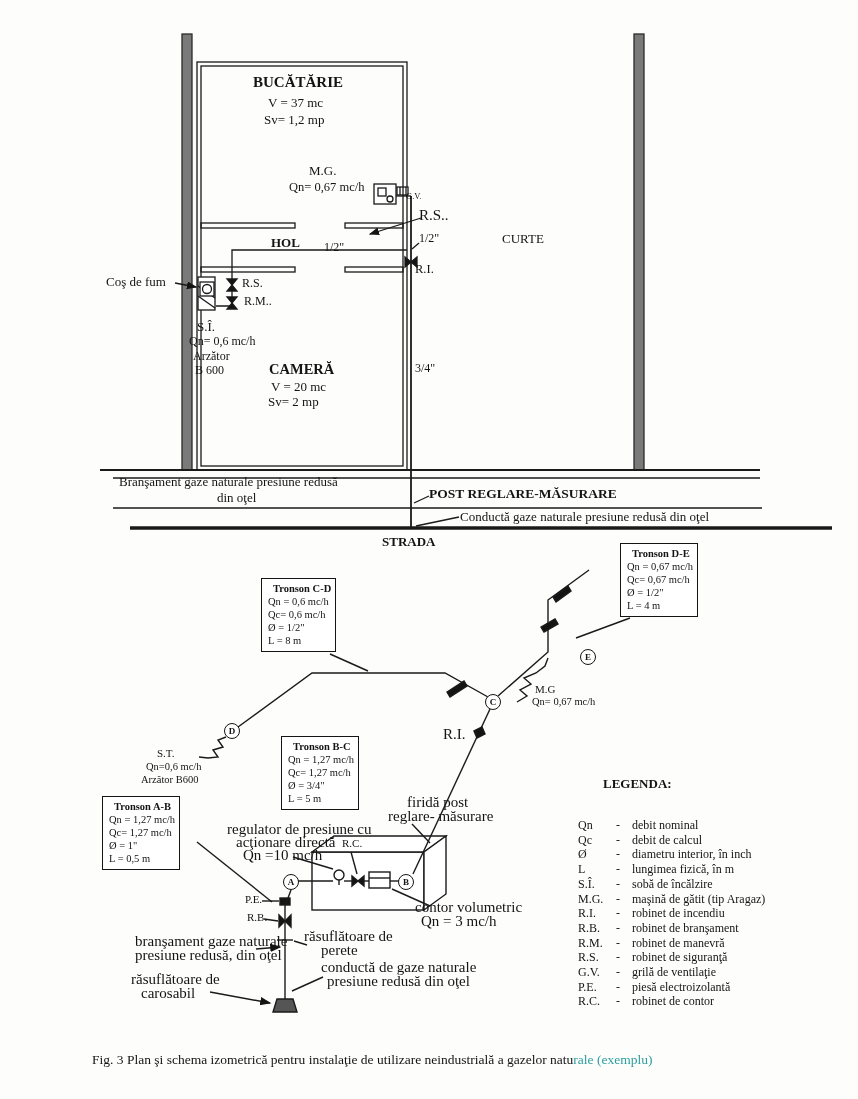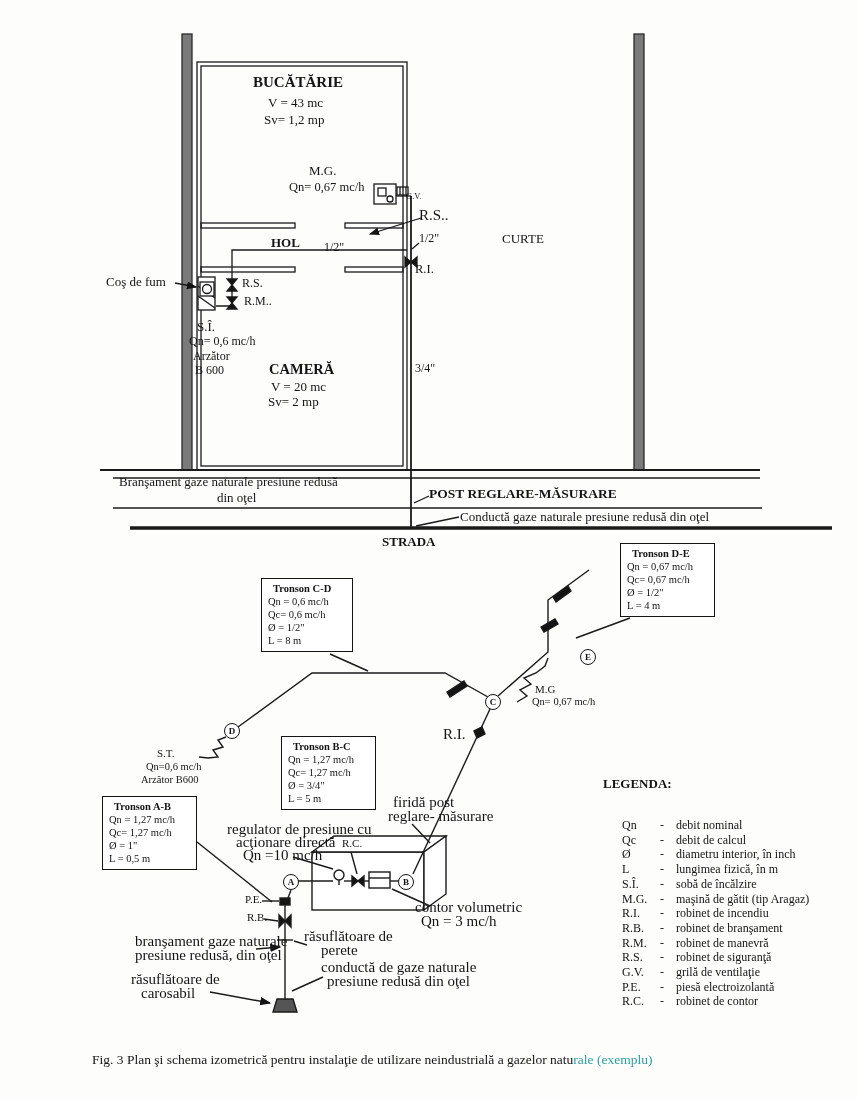--- a/index.html
+++ b/index.html
@@ -7,26 +7,26 @@
         font-family:"Liberation Serif","DejaVu Serif",serif;color:#141414;}
   svg{position:absolute;left:0;top:0;}
   .lbl{position:absolute;white-space:nowrap;color:#141414;}
   .b{font-weight:bold}
   .s8{font-size:8.5px}.s10{font-size:10.5px}.s11{font-size:11px}.s115{font-size:15px}
   .s12{font-size:12px}.s125{font-size:12.5px}.s13{font-size:13px}.s135{font-size:13.5px}
   .s145{font-size:14.5px}.s15{font-size:15px}
   .node{position:absolute;width:14px;height:14px;border:1.3px solid #141414;border-radius:50%;
         background:#fff;font-size:9px;font-weight:bold;display:flex;align-items:center;
         justify-content:center;}
-  .tbox{position:absolute;border:1.3px solid #141414;background:#fff;padding:3px 21px 4px 6px;
+  .tbox{position:absolute;border:1.3px solid #141414;background:#fff;padding:3px 4px 4px 6px;
         font-size:10.5px;line-height:13px;white-space:nowrap;}
   .tbox .tt{font-weight:bold;padding-left:5px;}
   .legend{position:absolute;left:578px;top:818px;font-size:12px;line-height:14.7px;}
   .lrow{display:flex;white-space:nowrap;}
-  .labbr{width:38px;margin-left:44px;}
+  .labbr{width:38px;}
   .lsep{width:16px;}
   .caption{position:absolute;left:92px;top:1052px;font-size:13.5px;font-weight:normal;white-space:nowrap;}
   .caption .hl{color:#2d9e9e;}
 </style>
 </head>
 <body>
 
 <div class="page">
 
   <svg width="858" height="1099" viewBox="0 0 858 1099">
@@ -159,21 +159,21 @@
       <line x1="262" y1="901" x2="279" y2="901"></line>
       <line x1="264" y1="919" x2="278" y2="921"></line>
       <line x1="256" y1="949" x2="280" y2="947" marker-end="url(#arr)"></line>
       <line x1="307" y1="945" x2="294" y2="941"></line>
       <line x1="323" y1="977" x2="292" y2="991"></line>
       <line x1="210" y1="992" x2="270" y2="1003" marker-end="url(#arr)"></line>
     </g>
   </svg>
 
   <div class="lbl s15 b" style="left:253px;top:74px">BUCĂTĂRIE</div>
-  <div class="lbl s13" style="left:268px;top:95px">V = 43 mc</div>
+  <div class="lbl s13" style="left:268px;top:95px">V = 37 mc</div>
   <div class="lbl s13" style="left:264px;top:112px">Sv= 1,2 mp</div>
   <div class="lbl s13" style="left:309px;top:163px">M.G.</div>
   <div class="lbl s125" style="left:289px;top:180px">Qn= 0,67 mc/h</div>
   <div class="lbl s8" style="left:406px;top:191px">G.V.</div>
   <div class="lbl s115" style="left:419px;top:207px">R.S..</div>
   <div class="lbl s13 b" style="left:271px;top:235px">HOL</div>
   <div class="lbl s12" style="left:324px;top:240px">1/2"</div>
   <div class="lbl s12" style="left:419px;top:231px">1/2"</div>
   <div class="lbl s13" style="left:502px;top:231px">CURTE</div>
   <div class="lbl s125" style="left:415px;top:262px">R.I.</div>
@@ -222,21 +222,21 @@
     <div>Ø = 1"</div>
     <div>L = 0,5 m</div>
   </div>
 
   <div class="lbl s11" style="left:157px;top:747px">S.T.</div>
   <div class="lbl s10" style="left:146px;top:761px">Qn=0,6 mc/h</div>
   <div class="lbl s10" style="left:141px;top:774px">Arzător B600</div>
   <div class="lbl s11" style="left:535px;top:683px">M.G</div>
   <div class="lbl s10" style="left:532px;top:696px">Qn= 0,67 mc/h</div>
   <div class="lbl s115" style="left:443px;top:726px">R.I.</div>
-  <div class="lbl s115" style="left:393px;top:794px">firidă post</div>
+  <div class="lbl s115" style="left:407px;top:794px">firidă post</div>
   <div class="lbl s115" style="left:388px;top:808px">reglare- măsurare</div>
   <div class="lbl s115" style="left:227px;top:821px">regulator de presiune cu</div>
   <div class="lbl s115" style="left:236px;top:834px">acţionare directă</div>
   <div class="lbl s115" style="left:243px;top:847px">Qn =10 mc/h</div>
   <div class="lbl s11" style="left:342px;top:837px">R.C.</div>
   <div class="lbl s11" style="left:245px;top:893px">P.E.</div>
   <div class="lbl s11" style="left:247px;top:911px">R.B.</div>
   <div class="lbl s115" style="left:415px;top:899px">contor volumetric</div>
   <div class="lbl s115" style="left:421px;top:913px">Qn = 3 mc/h</div>
   <div class="lbl s115" style="left:135px;top:933px">branşament gaze naturale</div>

